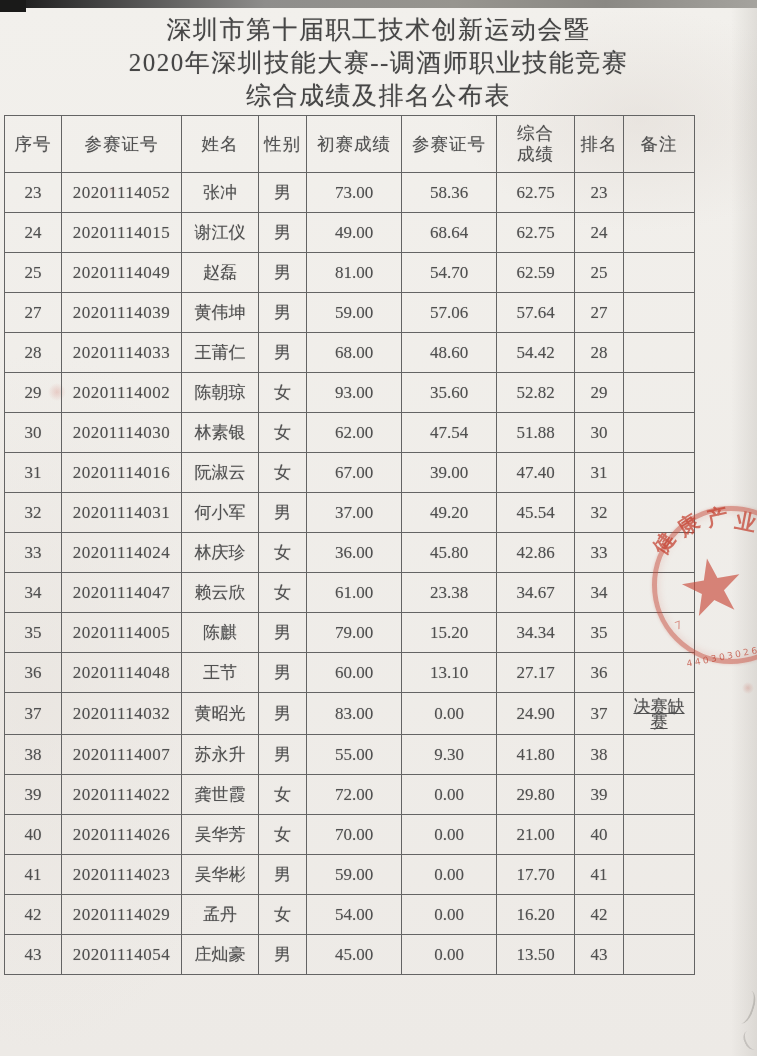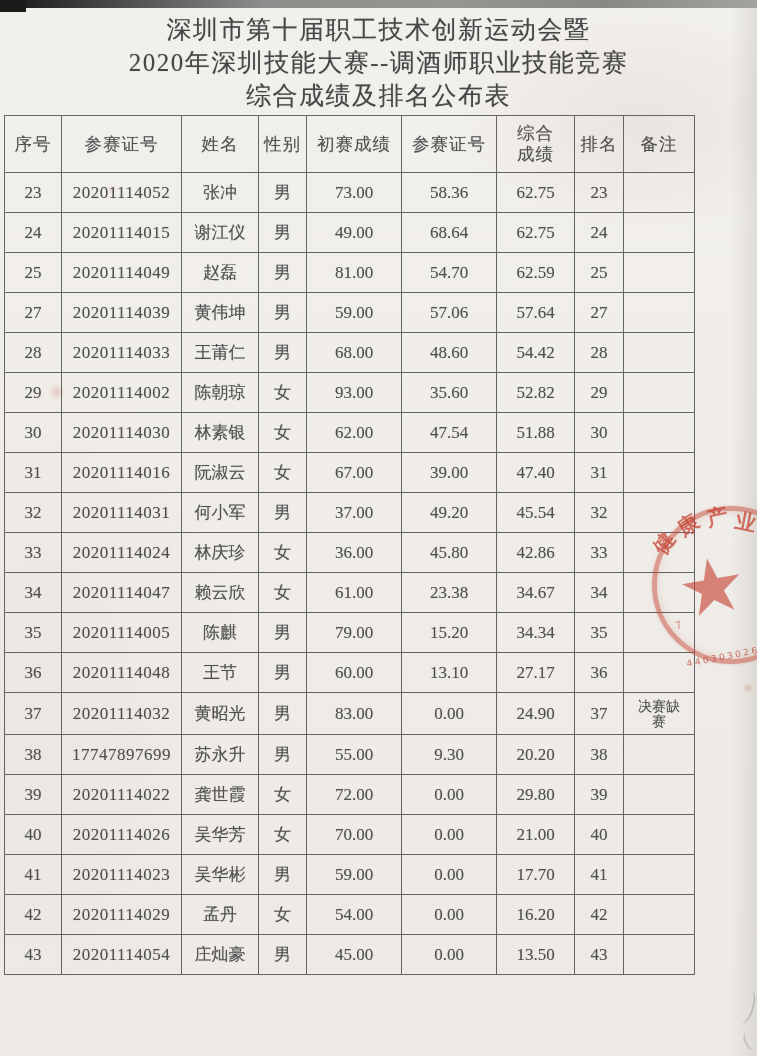--- a/index.html
+++ b/index.html
@@ -44,21 +44,21 @@
     text-shadow:0 0 1px rgba(100,100,100,0.40);
     overflow:hidden;
   }
   thead tr { height:57px; }
   th { font-size:17.5px; letter-spacing:1px; line-height:21px; }
   th.col-overall { padding:0 14px; }
   tbody tr { height:40px; }
   tbody tr.has-note { height:42px;margin-top:40px; }
   td { font-size:17px; }
   td:nth-child(2) { letter-spacing:0.5px; }
-  td:nth-child(9) { font-size:14px; line-height:15px; padding:0 9px; letter-spacing:0; }
+  td:nth-child(9) { font-size:17px; line-height:15px; padding:0 9px; letter-spacing:0;text-decoration:underline; }
   
   .stamp { position:absolute; left:648px; top:503px; width:200px; height:175px; }
   .stamp-circle {
     position:absolute; left:4px; top:3px; width:148px; height:148px;
     border:5px solid rgba(197,72,56,0.50); border-radius:50%;
     box-shadow:inset 0 0 8px rgba(197,72,56,0.18), 0 0 3px rgba(197,72,56,0.25);
   }
   .stamp-star {
     position:absolute; left:30px; top:44px; font-size:76px; line-height:80px;
     color:rgba(198,64,48,0.62); transform:rotate(-10deg);
@@ -281,26 +281,26 @@
           <td>黄昭光</td>
           <td>男</td>
           <td>83.00</td>
           <td>0.00</td>
           <td>24.90</td>
           <td>37</td>
           <td>决赛缺赛</td>
         </tr>
         <tr>
           <td>38</td>
-          <td>17747897699</td>
+          <td>20201114007</td>
           <td>苏永升</td>
           <td>男</td>
           <td>55.00</td>
           <td>9.30</td>
-          <td>20.20</td>
+          <td>41.80</td>
           <td>38</td>
           <td></td>
         </tr>
         <tr>
           <td>39</td>
           <td>20201114022</td>
           <td>龚世霞</td>
           <td>女</td>
           <td>72.00</td>
           <td>0.00</td>

